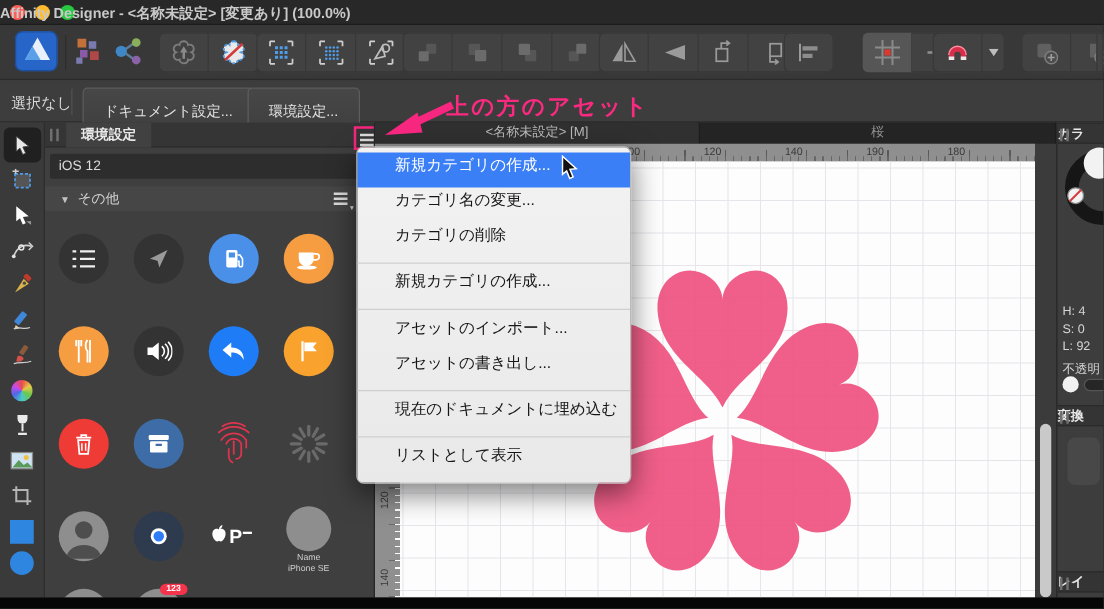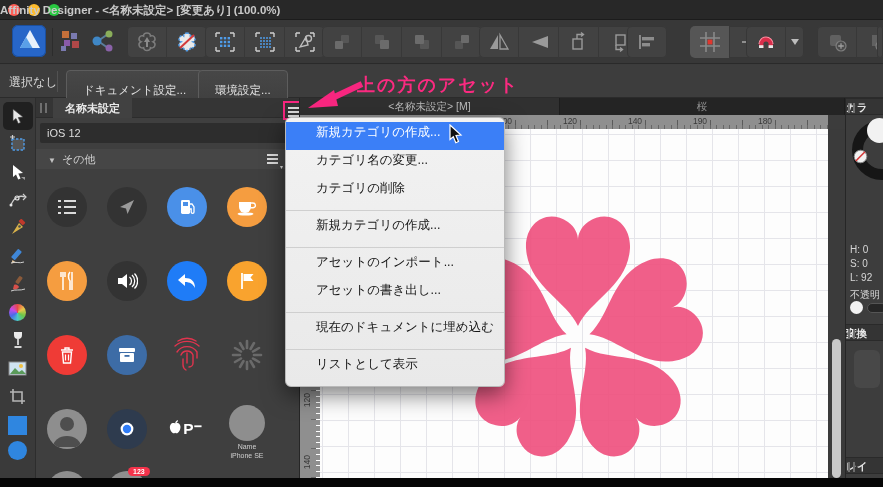--- a/index.html
+++ b/index.html
@@ -385,21 +385,21 @@
             <path d="M4 1 V13 H16 M1 4 H13 V16" fill="none" stroke="#b5b5b5" stroke-width="1.6"></path>
           </svg>
         </div>
       <div class="swatch-sq"></div>
       <div class="swatch-ci"></div>
     </div>
 
     <div class="assets">
       <div class="assets-header">
         <div class="grip"></div>
-        <div class="assets-tab">名称未設定</div>
+        <div class="assets-tab">環境設定</div>
         <div class="pink-box">
           <div class="burger" style="position:absolute;left:3px;top:4px;"></div>
 
         </div>
       </div>
       <div class="cat-select">iOS 12</div>
       <div class="subcat">
         <span class="tri">▼</span><span>その他</span>
         <div class="subcat-burger">
             <div class="burger" style="width:11px;"></div>
@@ -582,21 +582,21 @@
     </div>
 
     <div class="rightpanel">
       <div class="rp-tab" style="top:0;"><div class="grip"></div><span>カラ</span></div>
       <div style="position:absolute;left:6px;top:22px;width:60px;height:60px;border-radius:50%;border:11px solid #161616;"></div>
       <div style="position:absolute;left:21px;top:20px;width:25px;height:25px;border-radius:50%;background:#f2f2f2;"></div>
       <svg style="position:absolute;left:7px;top:51px;" width="15" height="15" viewBox="0 0 15 15">
           <circle cx="7.5" cy="7.5" r="6.3" fill="#f2f2f2" stroke="#8a8a8a"></circle>
           <line x1="2.8" y1="12" x2="12" y2="2.8" stroke="#d33a3a" stroke-width="1.6"></line>
         </svg>
-      <div class="rp-text" style="top:146px;">H: 0</div>
+      <div class="rp-text" style="top:146px;">H: 4</div>
       <div class="rp-text" style="top:160px;">S: 0</div>
       <div class="rp-text" style="top:174px;text-align:right;">L: 92</div>
       <div class="rp-text" style="top:190px;">不透明</div>
       <div style="position:absolute;left:4px;top:203px;width:13px;height:13px;border-radius:50%;background:#f2f2f2;"></div>
       <div style="position:absolute;left:21px;top:205px;width:20px;height:10px;border-radius:5px;background:#262626;border:1px solid #555;"></div>
       <div class="rp-tab" style="top:226px;"><div class="grip"></div><span>変換</span></div>
       <div style="position:absolute;left:8px;top:252px;width:26px;height:38px;border-radius:6px;background:#484848;"></div>
       <div class="rp-tab" style="top:359px;"><div class="grip"></div><span>レイ</span></div>
     </div>
   </div>

